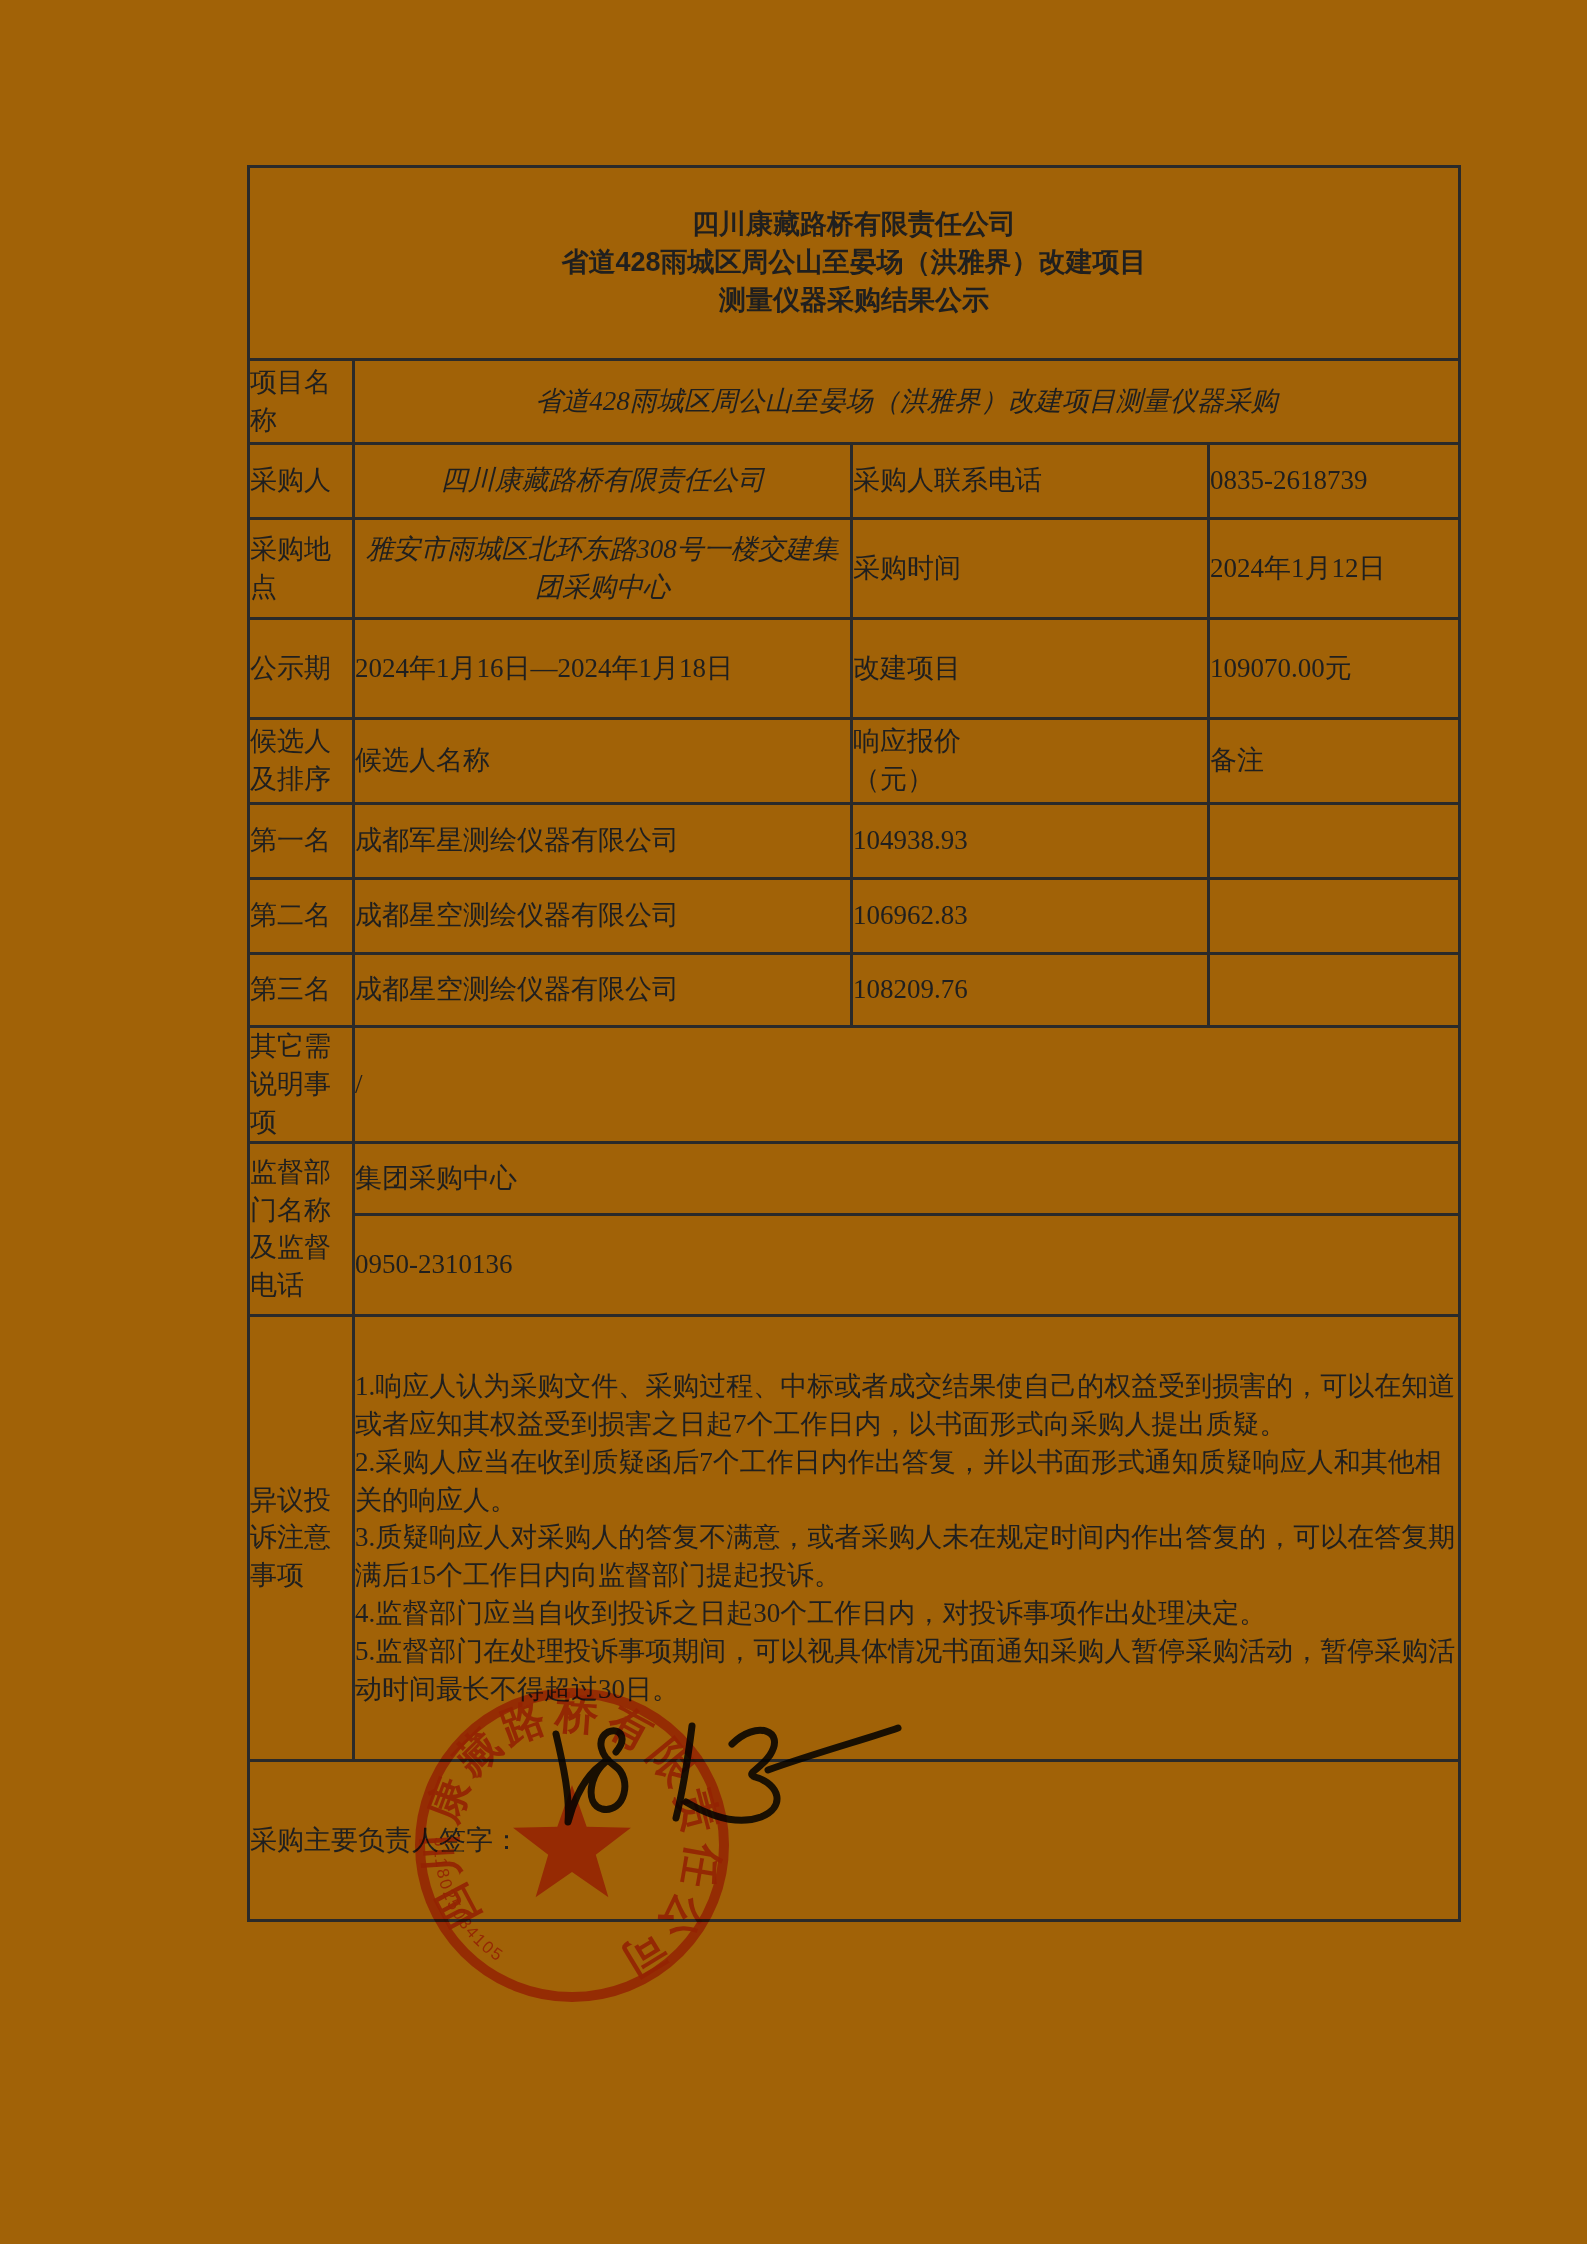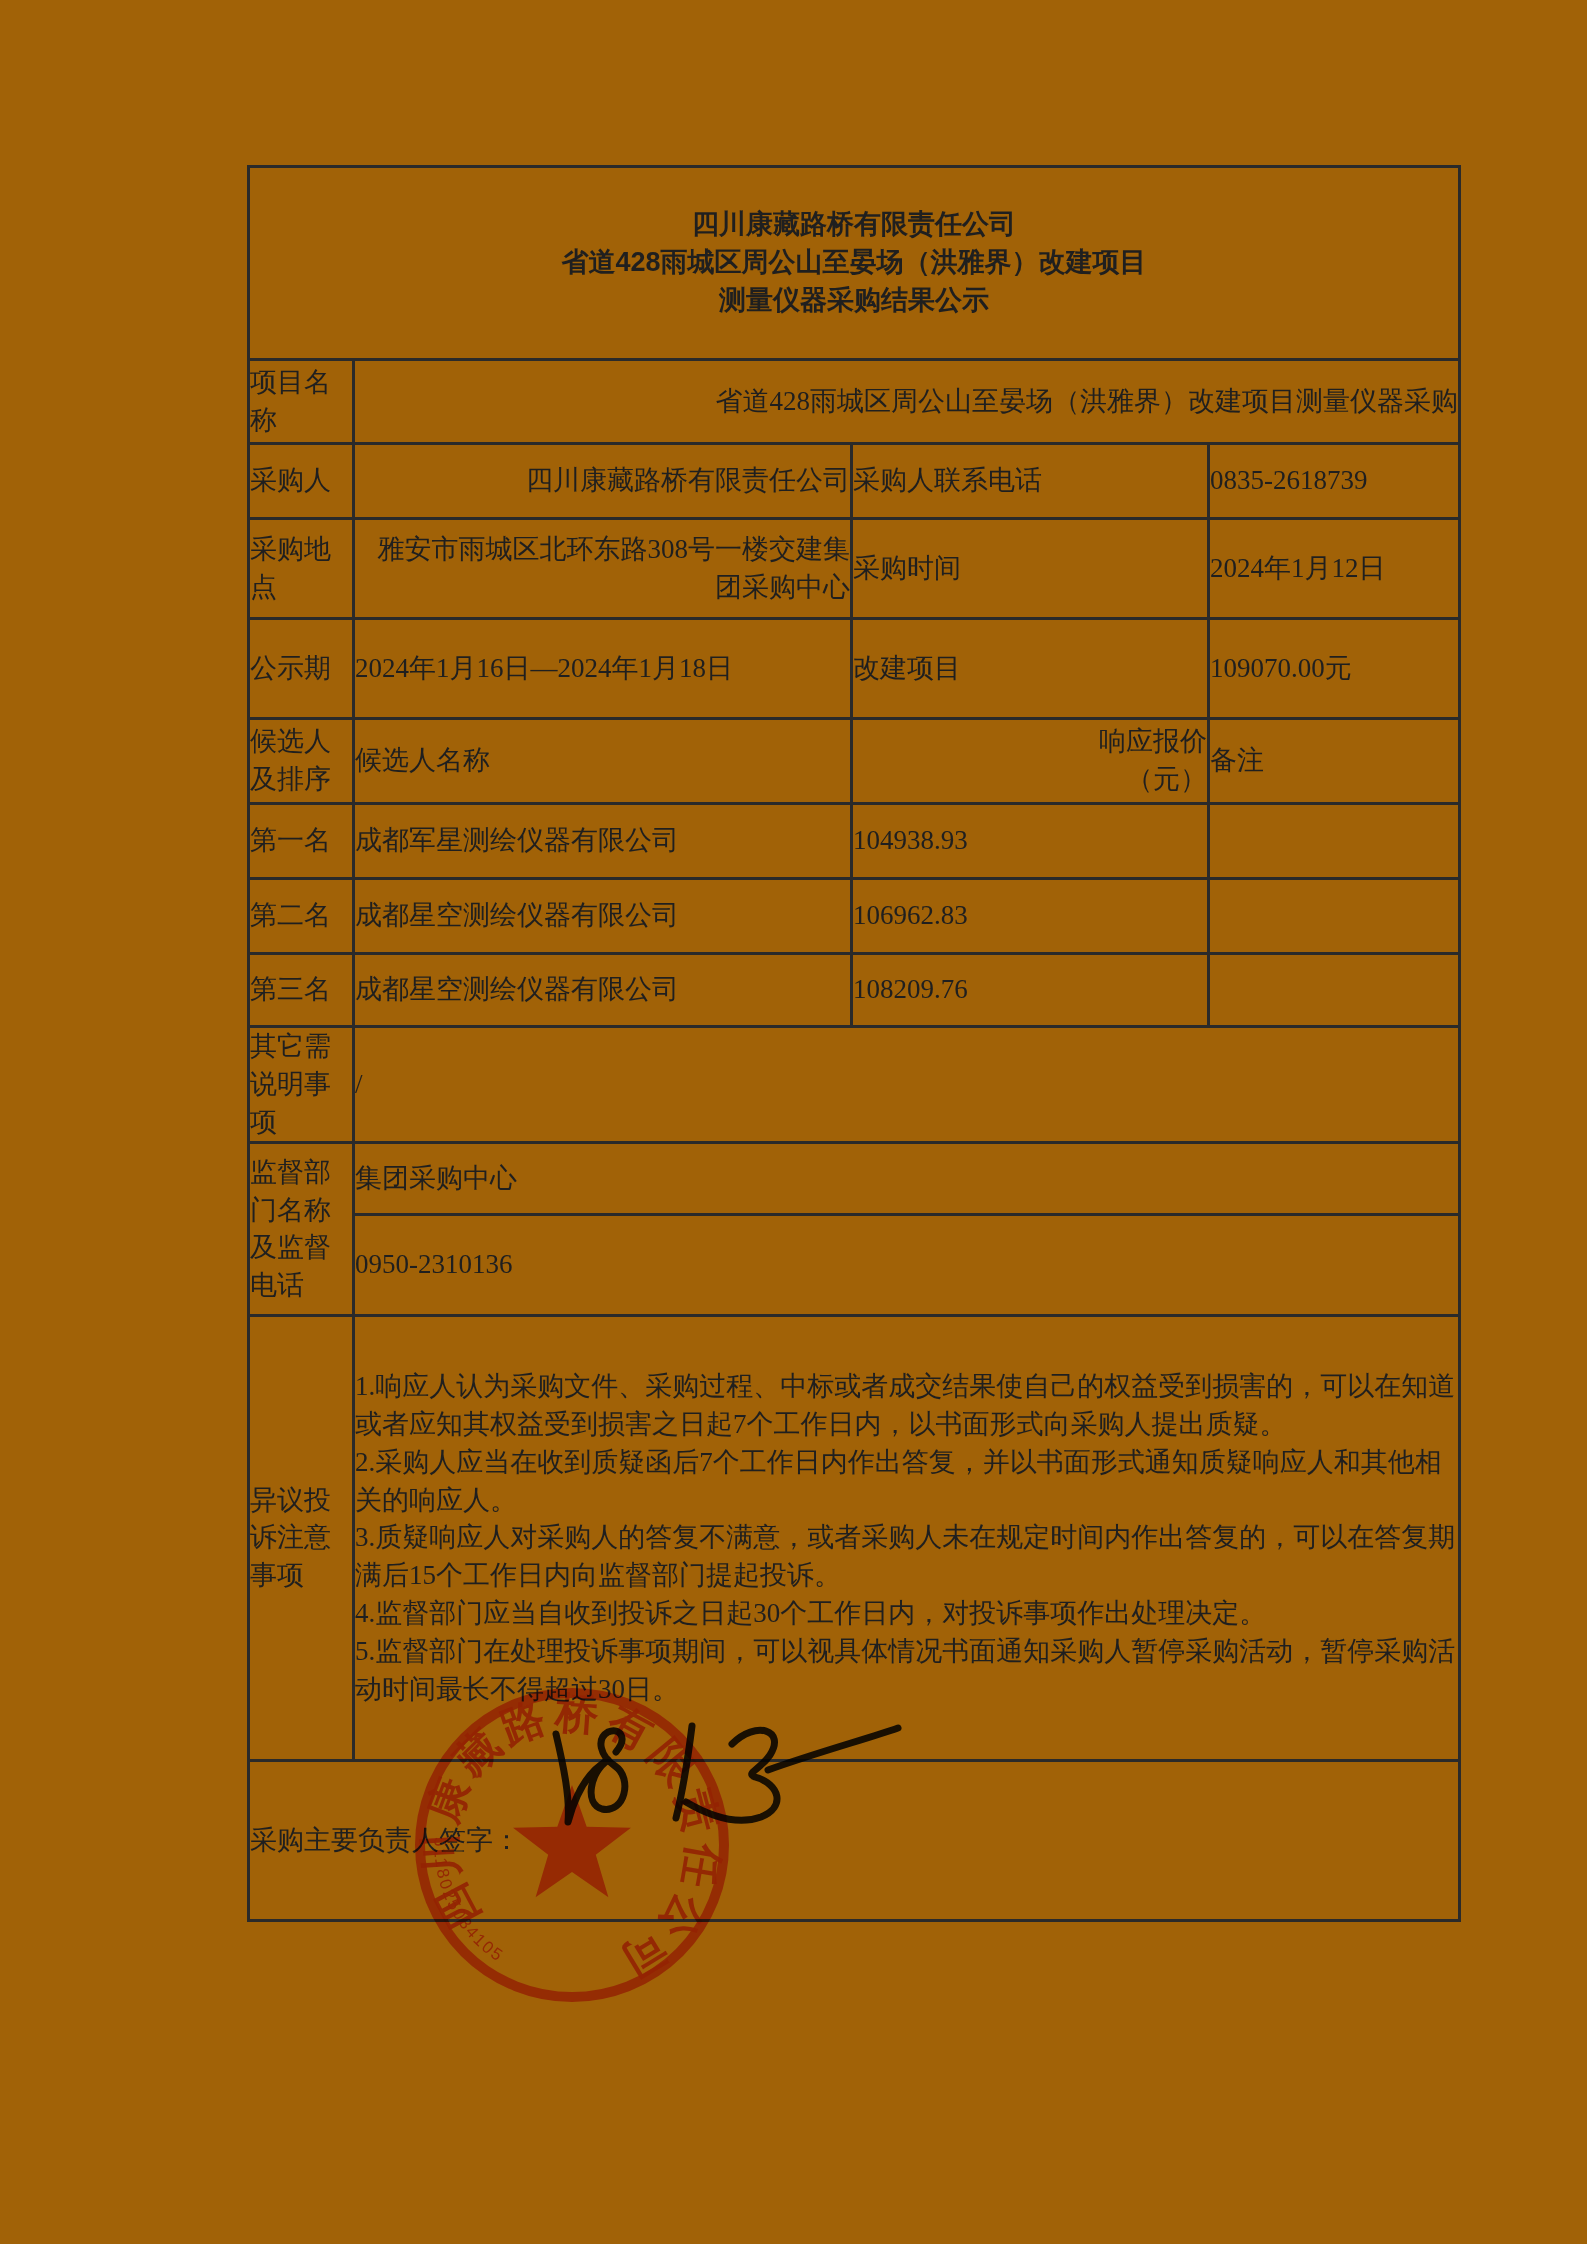--- a/index.html
+++ b/index.html
@@ -27,23 +27,23 @@
   }
   .title-cell {
     text-align:center;
     font-family:"Liberation Sans","DejaVu Sans",sans-serif;
     font-weight:bold;
     font-size:37px;
     line-height:63px;
   }
   .label-cell   { padding:4px 6px 4px 9px;margin-left:44px; }
   .center-label { padding:4px 4px; }
-  .val-left     { padding:4px 10px; text-align:right; }
+  .val-left     { padding:4px 10px; text-align:center;font-style:italic; }
   .val-center   { text-align:left; padding:4px 6px; }
-  .price-head   { text-align:right; line-height:40px; padding:4px 2px; }
+  .price-head   { text-align:left; line-height:40px; padding:4px 2px; }
   .obj-cell     { padding:6px 12px 6px 14px; font-size:25px; line-height:44.5px; }
   .sig-cell     { padding-top:58px; padding-left:12px; vertical-align:top; font-size:28px; }
   .stamp-svg {
     position:absolute; left:402px; top:1675px;
     width:345px; height:345px;
     mix-blend-mode:multiply;
     opacity:0.92;
   }
   .signature-svg {
     position:absolute; left:540px; top:1712px;

